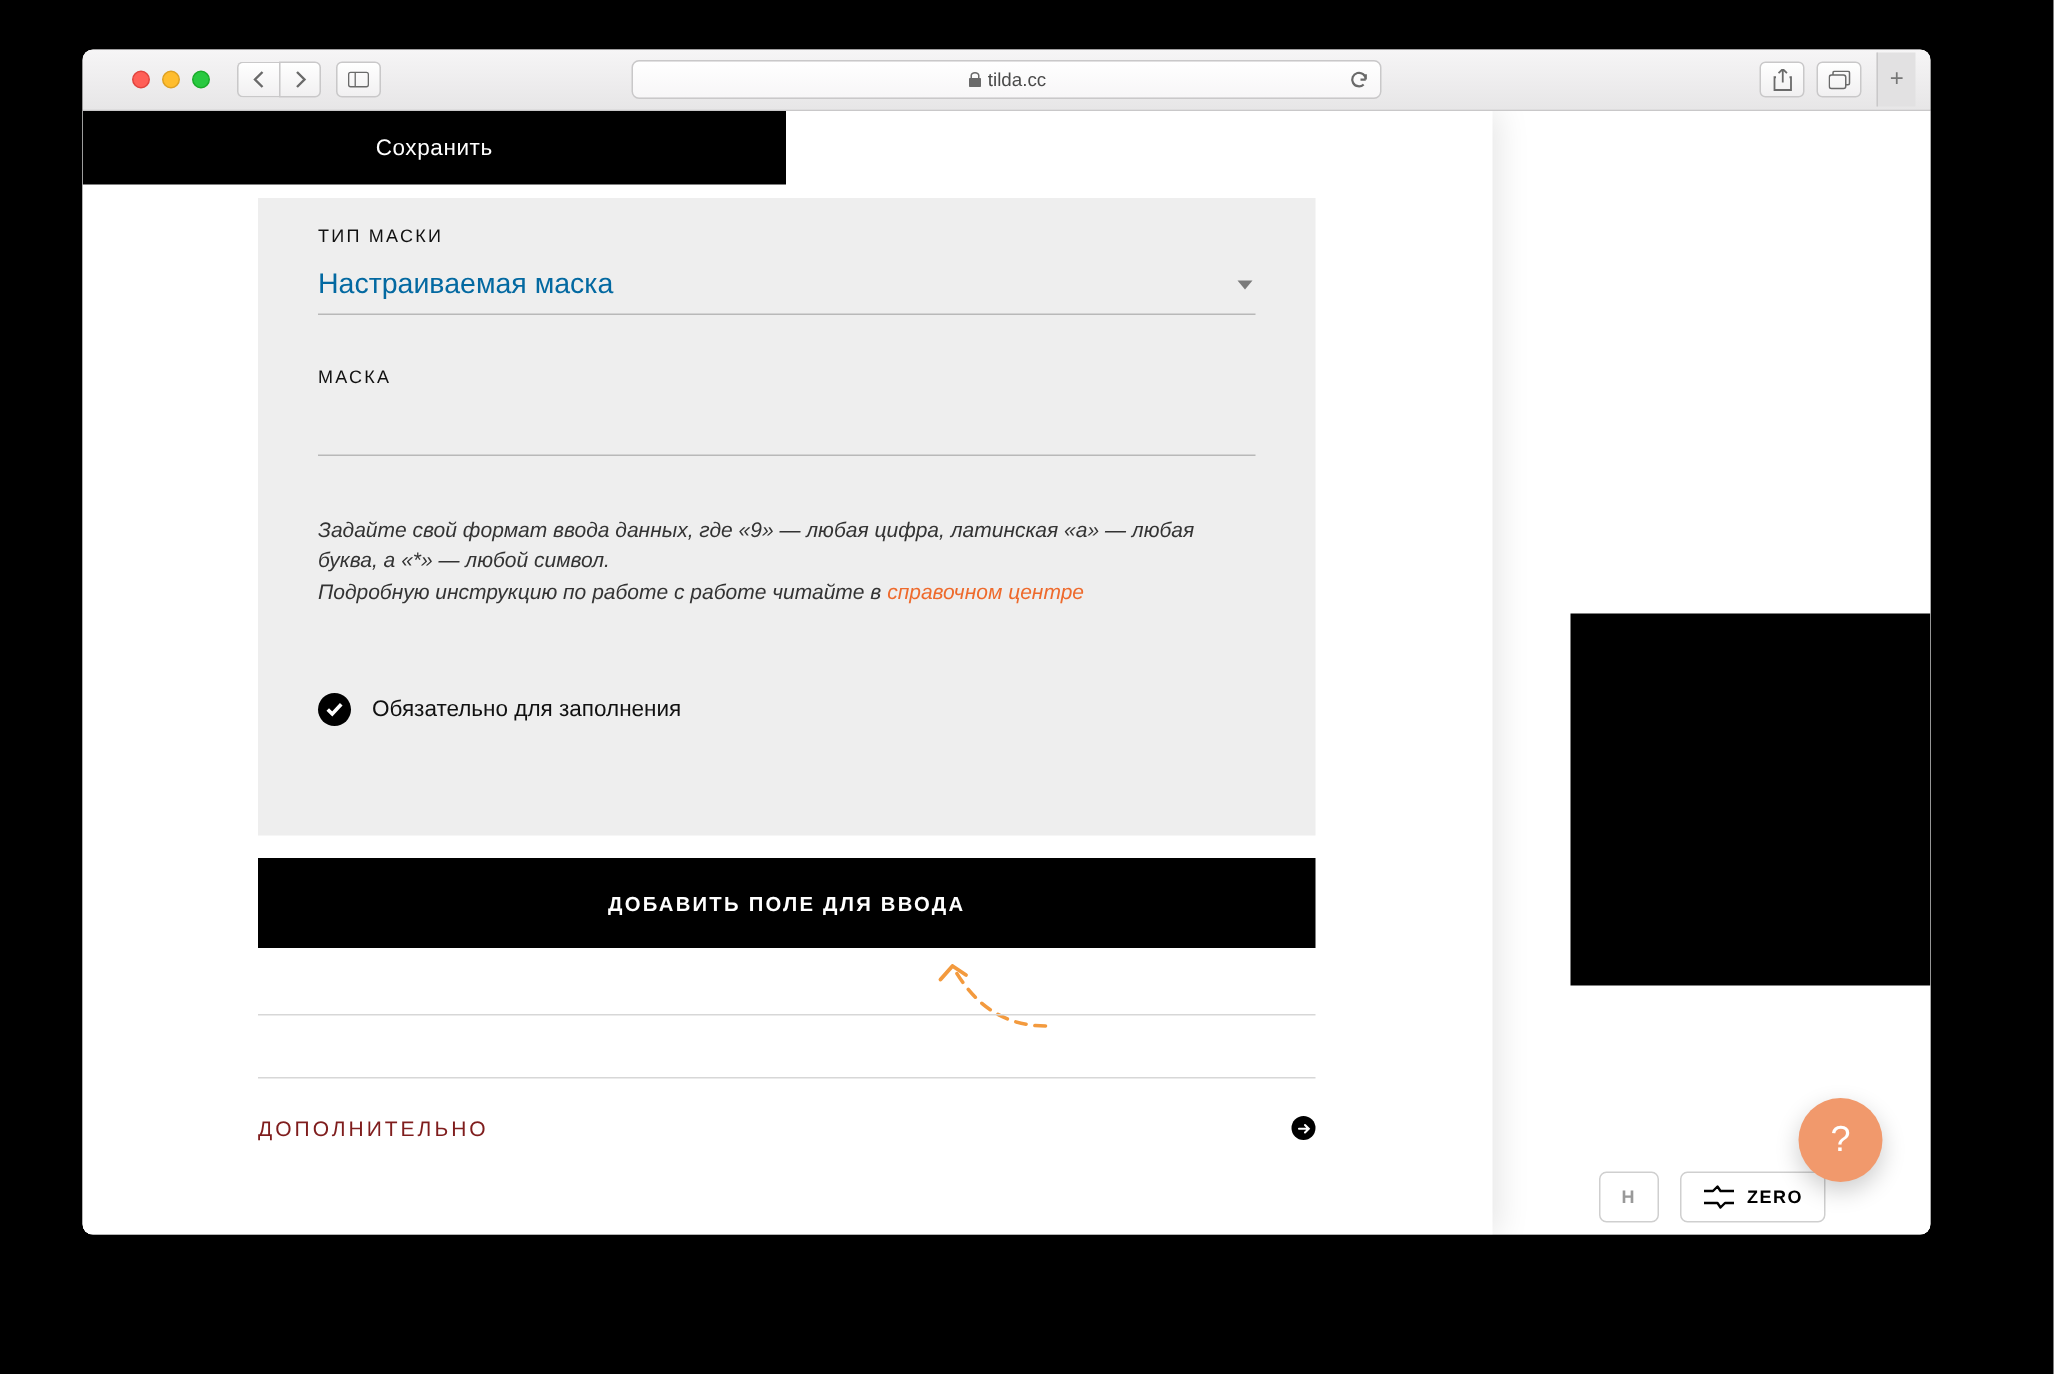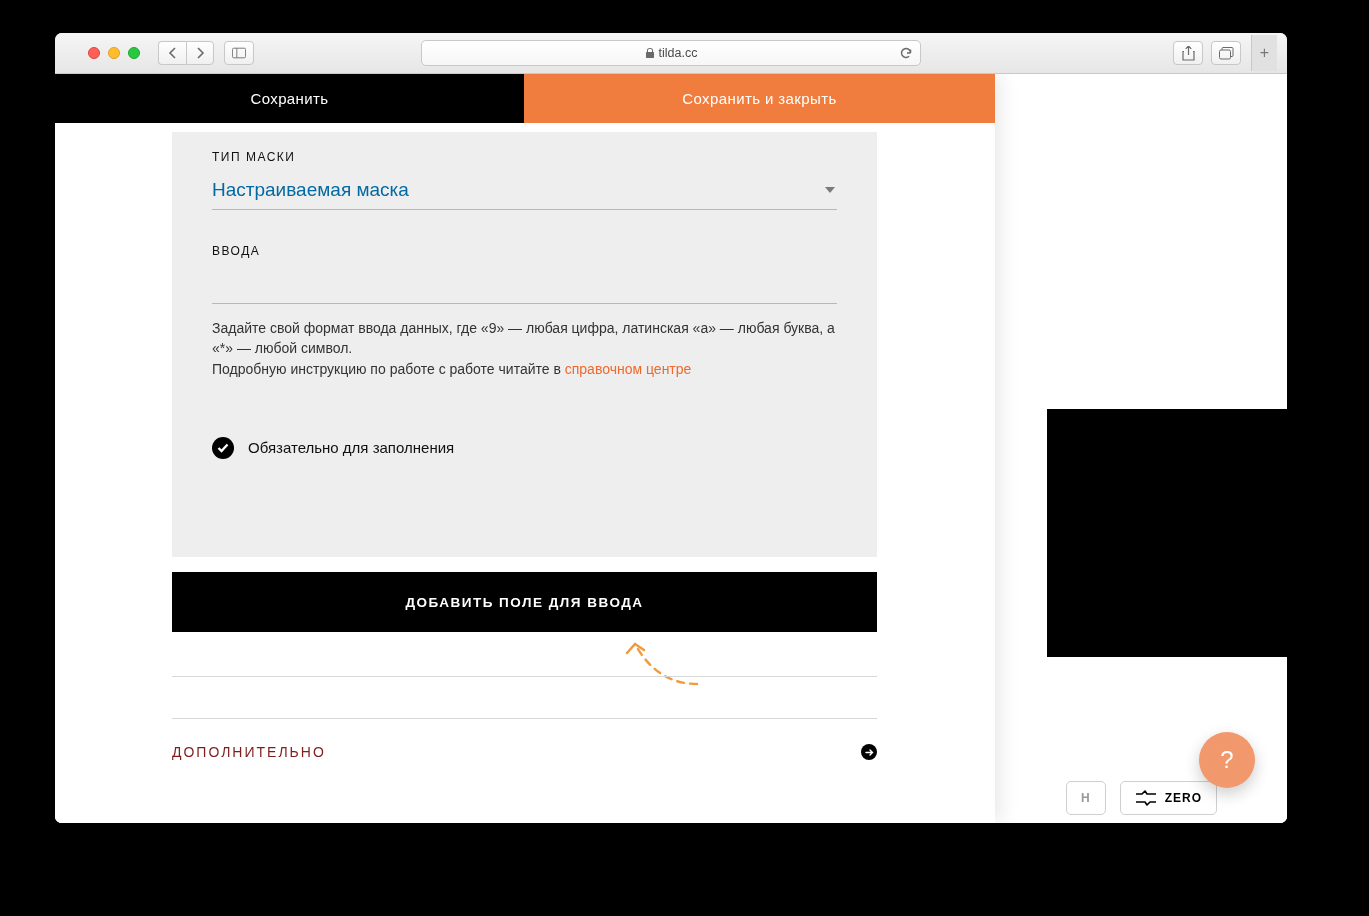--- a/index.html
+++ b/index.html
@@ -116,21 +116,21 @@
     border-bottom:1px solid #b8b8b8; position:relative; margin-top:6px;
   }
   .select-wrap { height:40px; display:flex; align-items:center; }
   .select-value { font-size:19px; color:#0369a1; }
   .chev { position:absolute; right:2px; top:50%; transform:translateY(-50%); width:0; height:0;
           border-left:5px solid transparent; border-right:5px solid transparent; border-top:6px solid #7a7a7a; }
   .input-wrap { height:40px; }
   .input-wrap input { width:100%; height:100%; border:none; background:transparent; font-size:18px; outline:none; }
 
   .gap { height:34px; }
-  .help { font-size:14px; color:#333; line-height:1.45; margin-top:14px; }
+  .help { font-size:14px; color:#333; line-height:1.45; margin-top:39px;font-style:italic; }
   .help a { color:#ee6a2c; text-decoration:none; }
 
   .req-row { display:flex; align-items:center; gap:14px; margin-top:58px; }
   .check-badge {
     width:22px; height:22px; border-radius:50%; background:#000; display:flex; align-items:center; justify-content:center;
   }
   .check-badge svg { width:12px; height:10px; stroke:#fff; fill:none; stroke-width:2.4; }
   .req-label { font-size:15px; color:#111; }
 
   .add-btn {
@@ -259,32 +259,31 @@
         <svg viewBox="0 0 22 16">
             <path d="M1 4h6l3-3 2 3h9M1 12h9l2 3 3-3h6" stroke-linejoin="round"></path>
           </svg>
         <span>ZERO</span>
       </div>
     </div>
 
     <div class="modal">
       <div class="modal-header">
         <div class="hbtn save">Сохранить</div>
-        <div class="hbtn close">Сохранить и закрыть</div>
       </div>
 
       <div class="panel">
         <div class="lbl">ТИП МАСКИ</div>
         <div class="select-wrap">
           <span class="select-value">Настраиваемая маска</span>
           <span class="chev"></span>
         </div>
 
         <div class="gap"></div>
-        <div class="lbl">ВВОДА</div>
+        <div class="lbl">МАСКА</div>
         <div class="input-wrap">
           <input type="text" value="" style="">
         </div>
 
         <div class="help">
           <div>Задайте свой формат ввода данных, где «9» — любая цифра, латинская «a» — любая буква, а «*» — любой символ.</div>
           <div>
             <span>Подробную инструкцию по работе с работе читайте в </span><a href="#">справочном центре</a>
           </div>
         </div>

